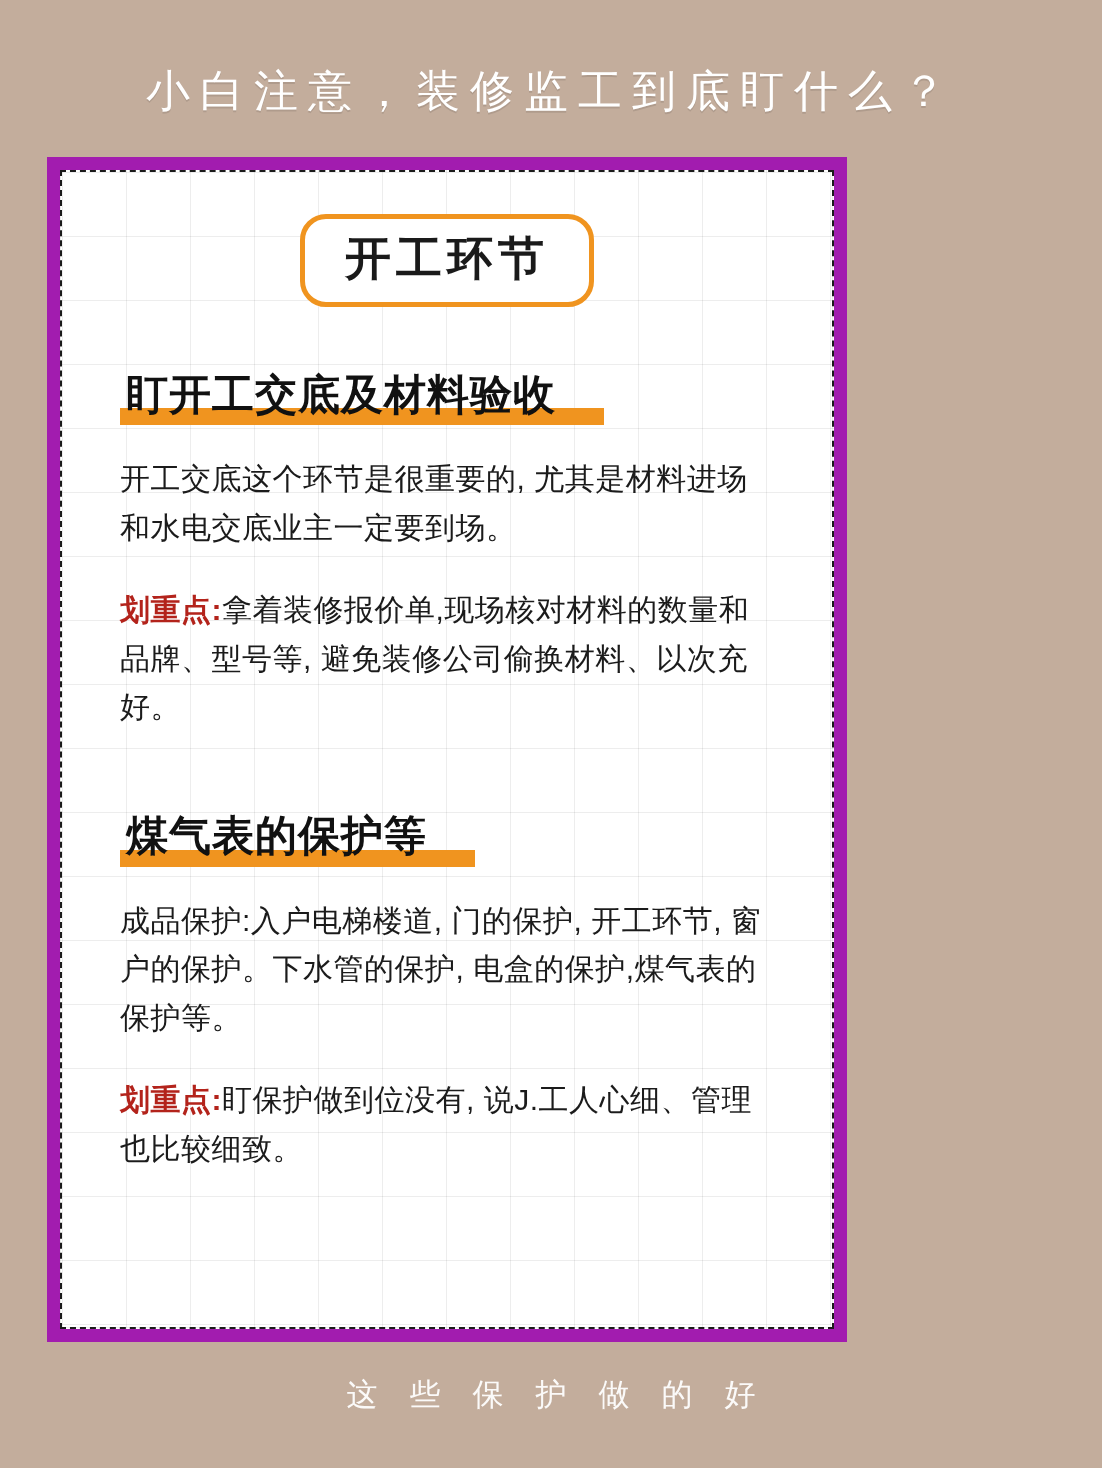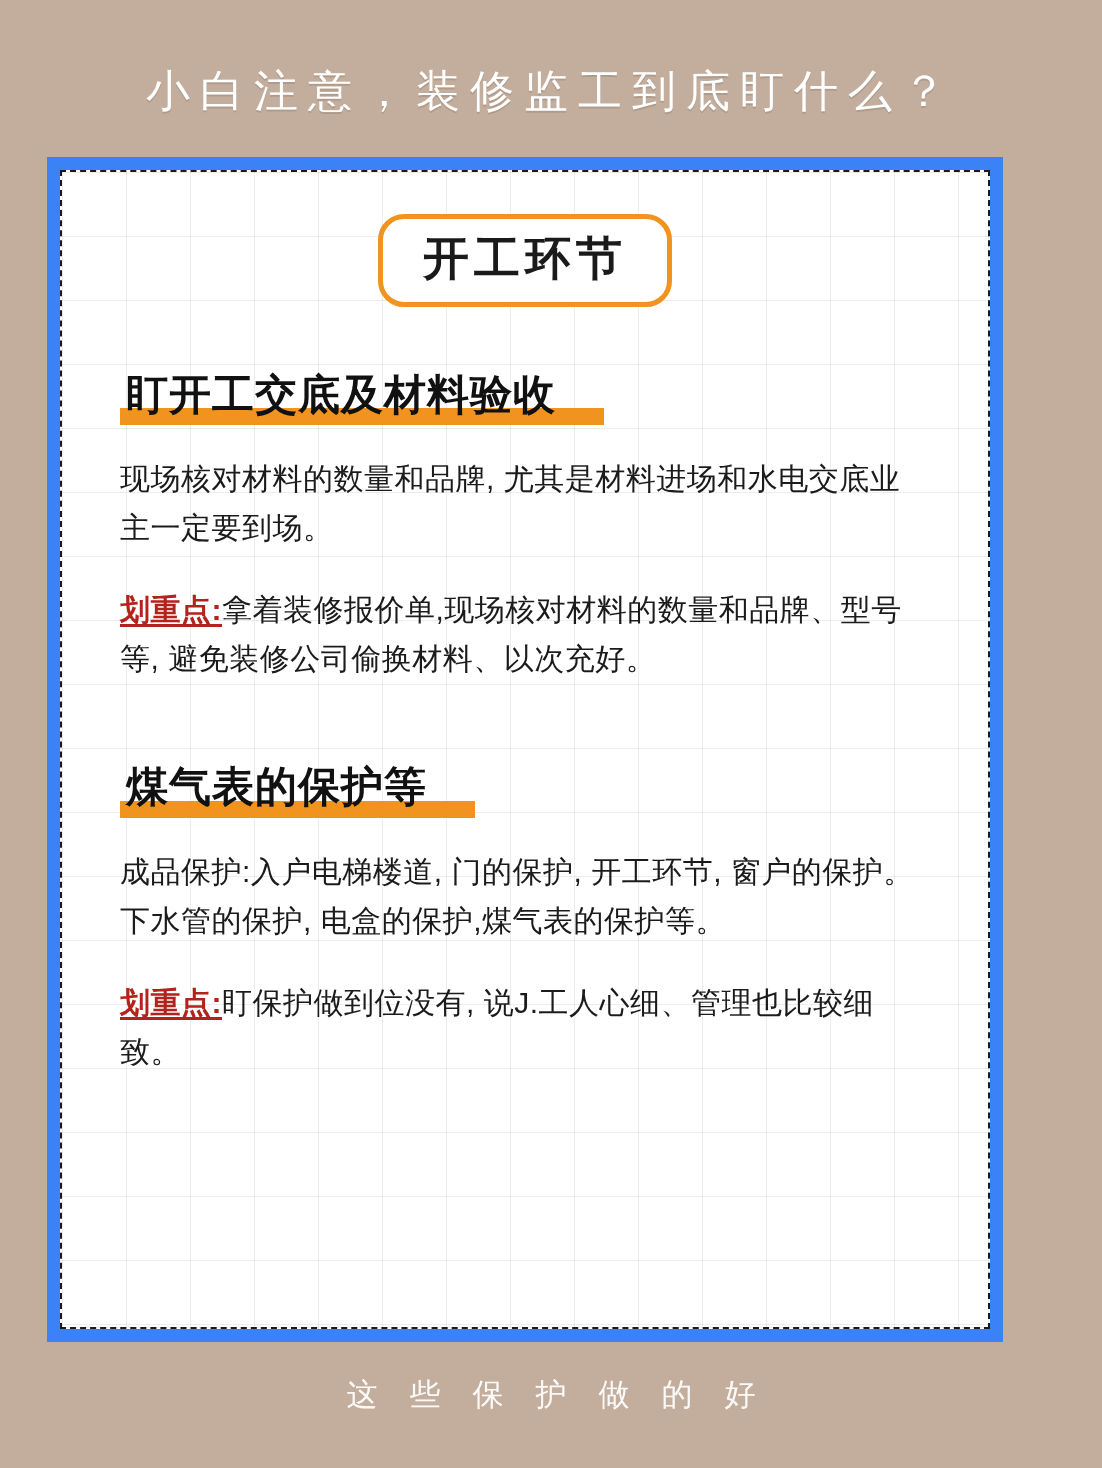--- a/index.html
+++ b/index.html
@@ -28,23 +28,23 @@
     color: #ffffff;
     text-shadow: 0 2px 0 rgba(0,0,0,0.10);
     white-space: nowrap;
   }
 
   
   .card-outer {
     position: absolute;
     top: 157px;
     left: 47px;
-    width: 956px;
+    width: 800px;
     height: 1185px;
-    background: #3b82f6;
+    background: #a21caf;
     padding: 0;
     box-sizing: border-box;
   }
   .card-inner {
     position: absolute;
     top: 13px;
     left: 13px;
     right: 13px;
     bottom: 13px;
     background:
@@ -111,21 +111,20 @@
     line-height: 1.62;
     color: #1b1b1b;
     margin-top: 32px;
     letter-spacing: 0.5px;
   }
   .para.tight { margin-top: 34px; }
 
   .key {
     color: #b3231b;
     font-weight: bold;
-    text-decoration: underline;
     text-underline-offset: 4px;
   }
 
   
   .footer {
     position: absolute;
     bottom: 52px;
     left: 0;
     width: 100%;
     text-align: center;
@@ -147,21 +146,21 @@
 
     <div class="badge-wrap">
       <div class="badge">开工环节</div>
     </div>
 
     <div class="section first">
       <div class="sec-heading">
         <span class="hl"></span>
         <span class="txt">盯开工交底及材料验收</span>
       </div>
-      <div class="para">现场核对材料的数量和品牌, 尤其是材料进场和水电交底业主一定要到场。</div>
+      <div class="para">开工交底这个环节是很重要的, 尤其是材料进场和水电交底业主一定要到场。</div>
       <div class="para tight">
         <span class="key">划重点:</span><span>拿着装修报价单,现场核对材料的数量和品牌、型号等, 避免装修公司偷换材料、以次充好。</span>
       </div>
     </div>
 
     <div class="section second">
       <div class="sec-heading">
         <span class="hl"></span>
         <span class="txt">煤气表的保护等</span>
       </div>

